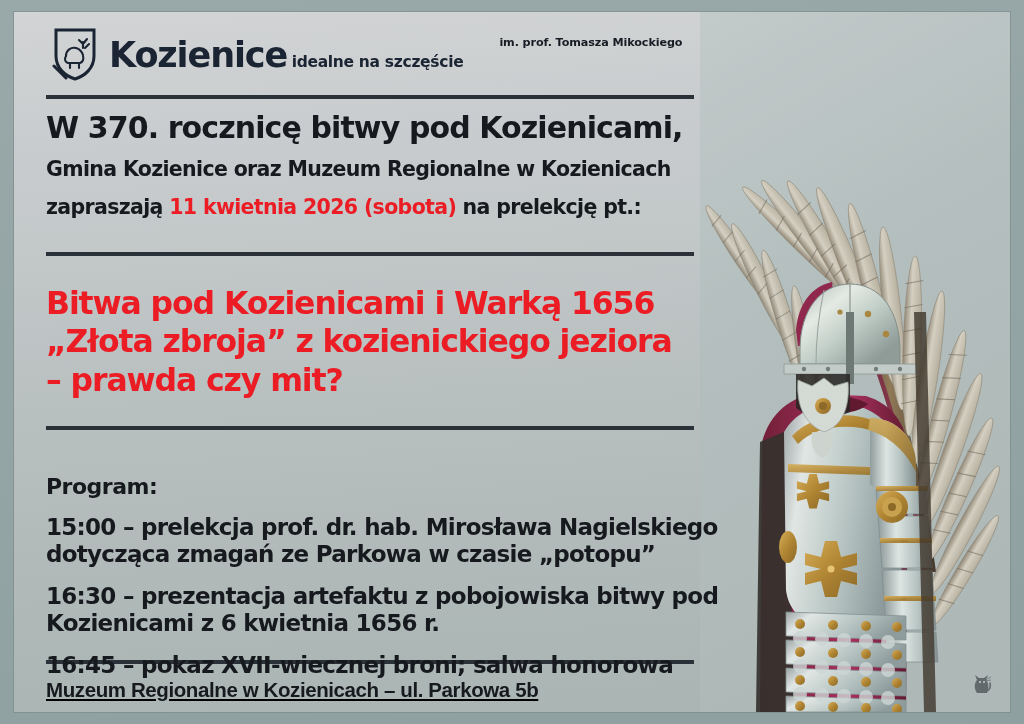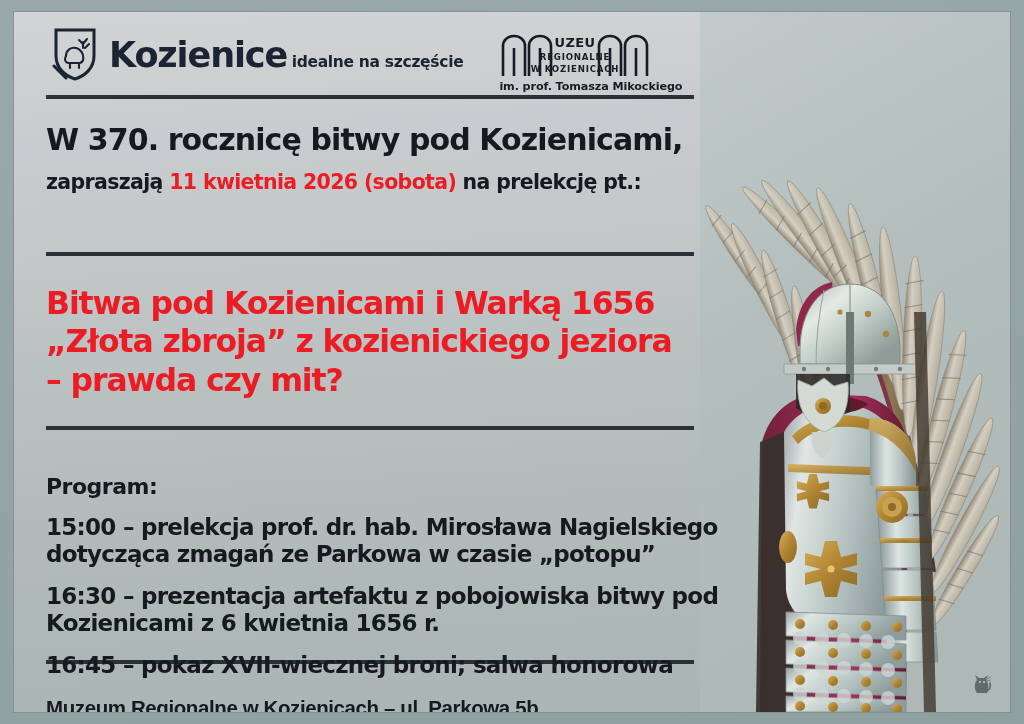--- a/index.html
+++ b/index.html
@@ -500,49 +500,33 @@
             </g>
           </svg>
         </span>
         <span class="kz-words">
           <span class="kz-name">Kozienice</span>
           <span class="kz-tag">idealne na szczęście</span>
         </span>
       </div>
 
       <div class="logo-muzeum">
-        <span class="mz-mark">
-          <svg viewBox="0 0 152 44" xmlns="http://www.w3.org/2000/svg" aria-hidden="true">
-            <g fill="none" stroke="#171c24" stroke-width="2.6">
-              <path d="M4 44 V14 C4 8 9 4 15 4 C21 4 26 8 26 14 V44"></path>
-              <path d="M15 44 V16"></path>
-              <path d="M30 44 V14 C30 8 35 4 41 4 C47 4 52 8 52 14 V44"></path>
-              <path d="M41 44 V16"></path>
-              <path d="M100 44 V14 C100 8 105 4 111 4 C117 4 122 8 122 14 V44"></path>
-              <path d="M111 44 V16"></path>
-              <path d="M126 44 V14 C126 8 131 4 137 4 C143 4 148 8 148 14 V44"></path>
-              <path d="M137 44 V16"></path>
-            </g>
-            <text x="76" y="15" text-anchor="middle" font-family="DejaVu Sans, sans-serif" font-size="13" font-weight="700" fill="#171c24" letter-spacing="0.4">UZEU</text>
-            <text x="76" y="28" text-anchor="middle" font-family="DejaVu Sans, sans-serif" font-size="8.6" font-weight="700" fill="#171c24" letter-spacing="0.8">REGIONALNE</text>
-            <text x="76" y="40" text-anchor="middle" font-family="DejaVu Sans, sans-serif" font-size="8.6" font-weight="700" fill="#171c24" letter-spacing="0.8">W KOZIENICACH</text>
-          </svg>
-        </span>
         <span class="mz-rule"></span>
         <span class="mz-sub">im. prof. Tomasza Mikockiego</span>
       </div>
     </div>
 
     <div class="hrule" style="top:83px;"></div>
     <div class="hrule" style="top:240px;"></div>
     <div class="hrule" style="top:414px;"></div>
     <div class="hrule" style="top:648px;"></div>
 
-    <div class="tblock" style="top:112px;">
+    <div class="tblock" style="top:100px;">
       <div class="headline">W 370. rocznicę bitwy pod Kozienicami,</div>
+      <div class="subline" style="margin-top:14px;">Gmina Kozienice oraz Muzeum Regionalne w Kozienicach</div>
       <div class="subline" style="margin-top:15px;"><span>zapraszają </span><span class="red">11 kwietnia 2026 (sobota)</span><span> na prelekcję pt.:</span></div>
     </div>
 
     <div class="tblock" style="top:272px;">
       <div class="bigtitle">Bitwa pod Kozienicami i Warką 1656</div>
       <div class="bigtitle">„Złota zbroja” z kozienickiego jeziora</div>
       <div class="bigtitle">– prawda czy mit?</div>
     </div>
 
     <div class="tblock" style="top:442px;">
@@ -556,21 +540,21 @@
       <div class="progitem">
         <span class="l2">16:30 – prezentacja artefaktu z pobojowiska bitwy pod</span>
         <span class="l2">Kozienicami z 6 kwietnia 1656 r.</span>
       </div>
 
       <div class="progitem">
         <span class="l2">16:45 – pokaz XVII-wiecznej broni; salwa honorowa</span>
       </div>
     </div>
 
-    <div class="tblock" style="top:684px;text-decoration:underline;">
+    <div class="tblock" style="top:666px;text-decoration:underline;">
       <div class="footerline">Muzeum Regionalne w Kozienicach – ul. Parkowa 5b</div>
     </div>
 
     <div id="watermark">
       <svg viewBox="0 0 22 24" xmlns="http://www.w3.org/2000/svg" aria-hidden="true">
         <path d="M6 9 L4 4 L8 7 L13 7 L17 4 L15 9 C18 12 18 18 16 22 L6 22 C3 18 3 12 6 9 Z" fill="#4e5456"></path>
         <path d="M16 20 C19 19 20 15 19 12" stroke="#4e5456" stroke-width="1.6" fill="none" stroke-linecap="round"></path>
         <circle cx="9" cy="11" r="1" fill="#cfd4d4"></circle>
         <circle cx="13" cy="11" r="1" fill="#cfd4d4"></circle>
         <path d="M14 9 L20 6 M14 10 L20 9" stroke="#4e5456" stroke-width="0.7"></path>

